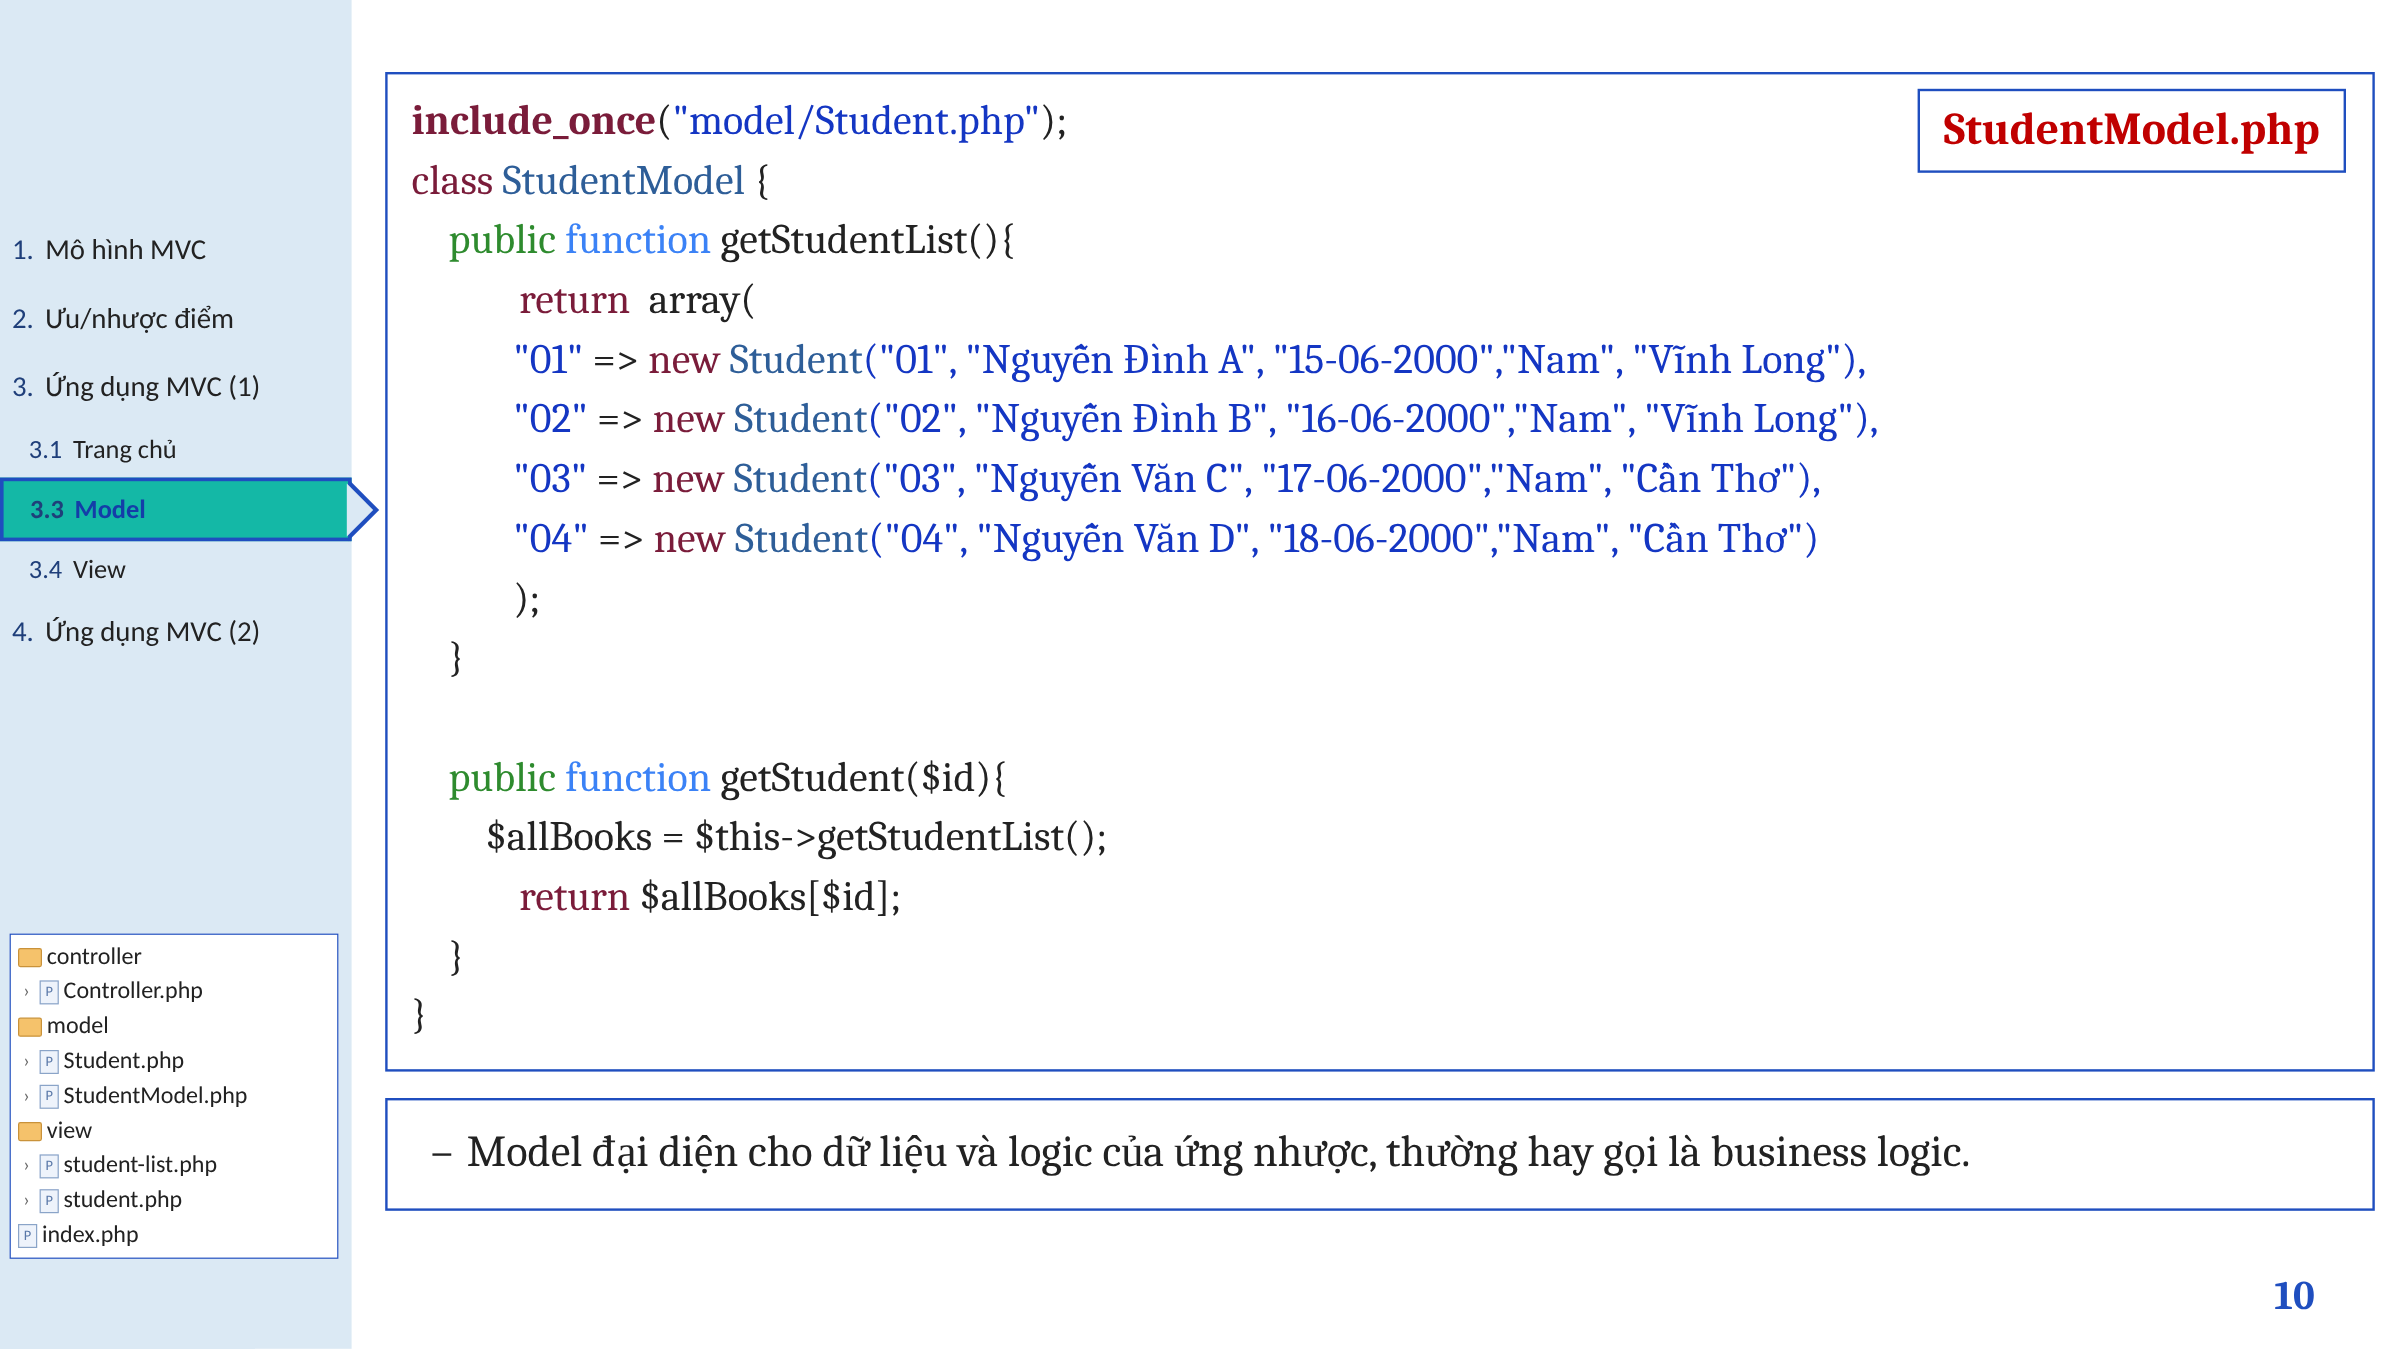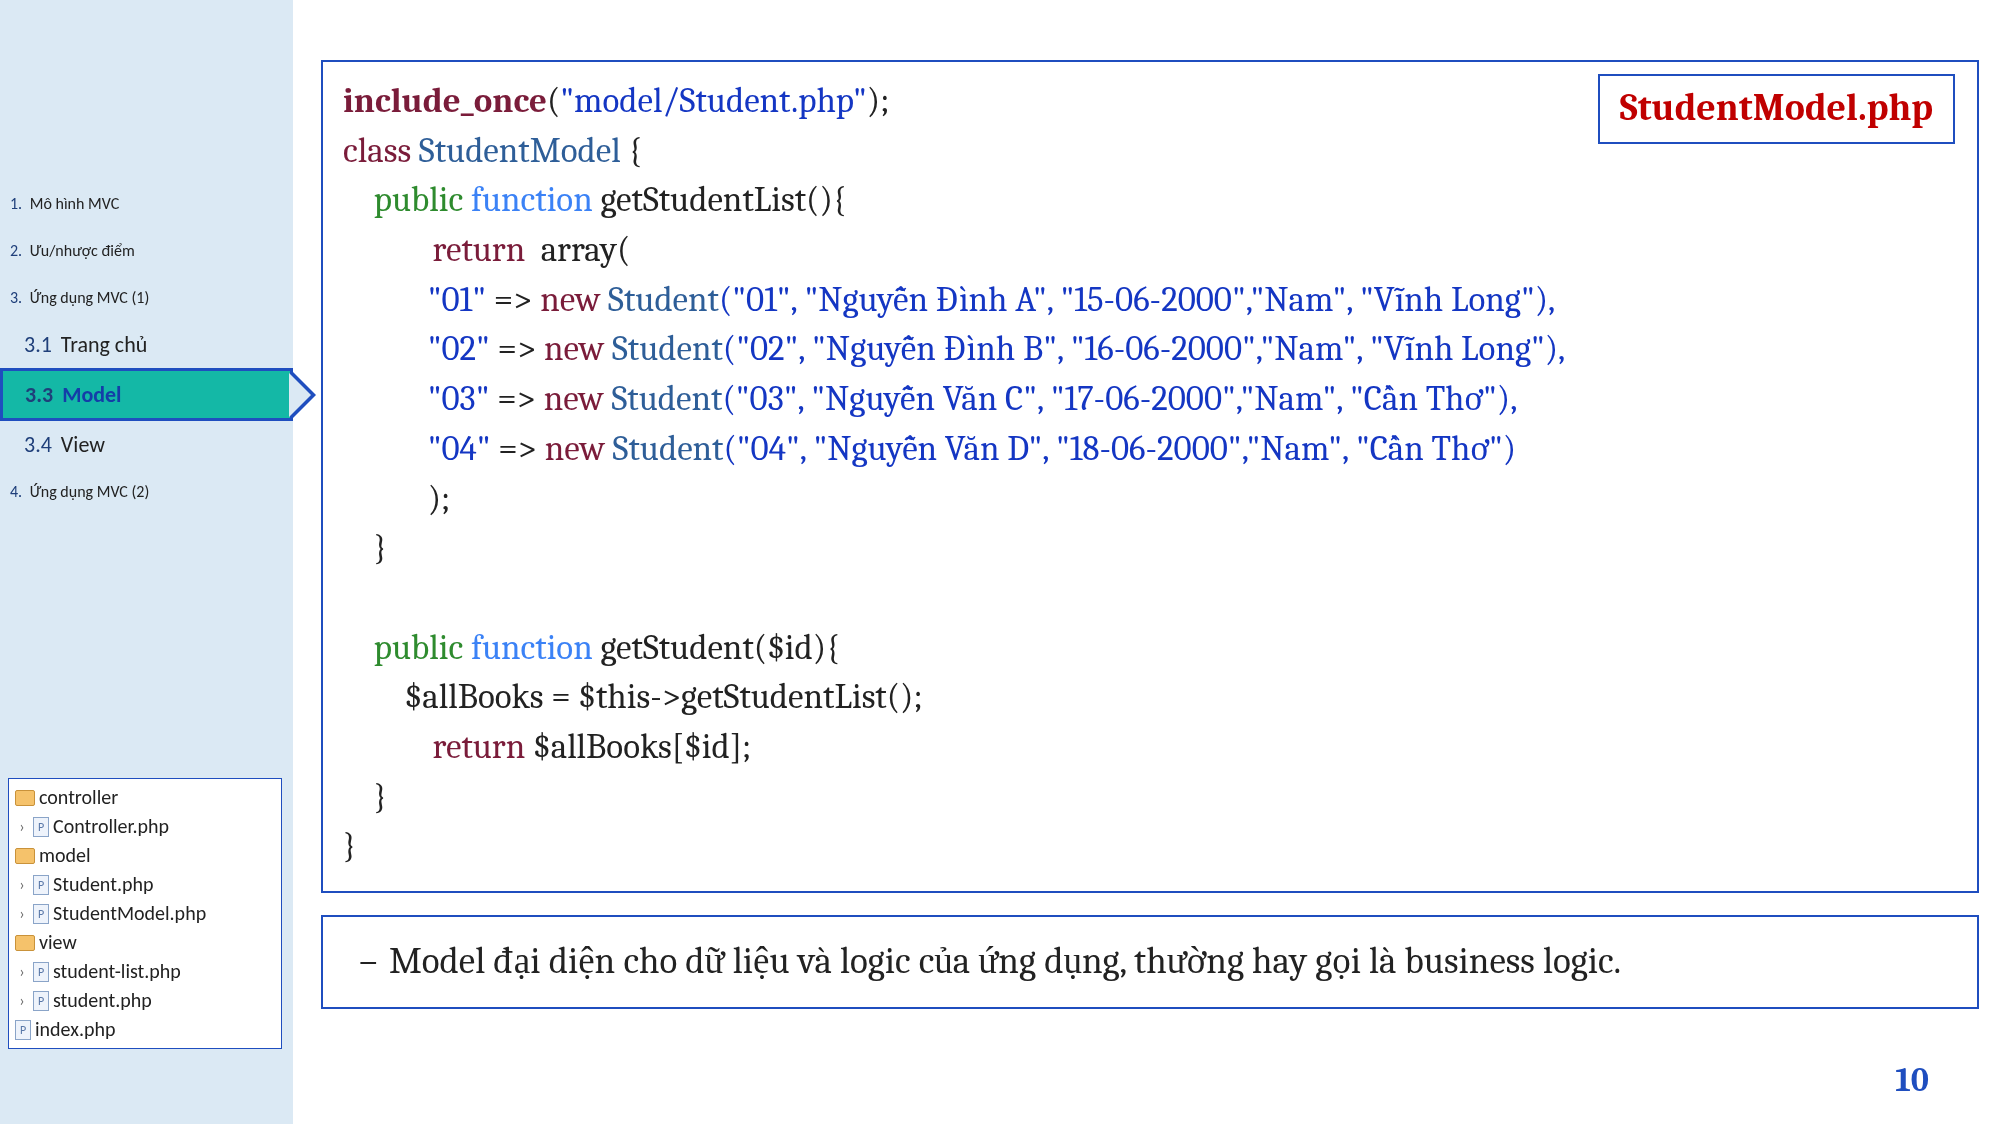--- a/index.html
+++ b/index.html
@@ -12,21 +12,21 @@
   }
   .sidebar {
     width: 293px;
     height: 1124px;
     background: #dbe9f4;
     padding: 180px 0 0 0;
     position: relative;
   }
   .nav-list { list-style: none; }
   .nav-item {
-    font-size: 16px;
+    font-size: 24px;
     color: #1f3f7a;
     padding: 14px 0 14px 10px;
     cursor: pointer;
     position: relative;
   }
   .nav-sub {
     font-size: 22px;
     color: #1f3f7a;
     padding: 10px 0 10px 24px;
     cursor: pointer;
@@ -263,17 +263,17 @@
            <span class="punct">);</span>
     <span class="punct">}</span>
 
     <span class="k-pub">public</span> <span class="k-func">function</span> <span class="fn-name">getStudent</span><span class="fn-name">($id)</span><span class="punct">{</span>
         <span class="plain">$allBooks = $this-&gt;getStudentList();</span>
         <span class="k-ret">return</span><span class="plain"> $allBooks[$id];</span>
     <span class="punct">}</span>
 <span class="punct">}</span></div>
 
   <div class="note-box">
-    <span class="note-dash">–</span><span>Model đại diện cho dữ liệu và logic của ứng dụng, thường hay gọi là business logic.</span>
+    <span class="note-dash">–</span><span>Model đại diện cho dữ liệu và logic của ứng nhược, thường hay gọi là business logic.</span>
   </div>
 
   <div class="page-num">10</div>
 </div>
 
 </body></html>

